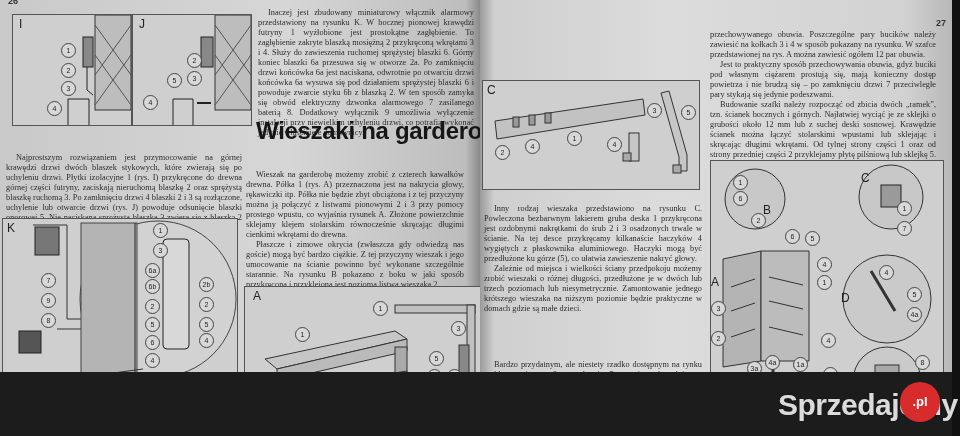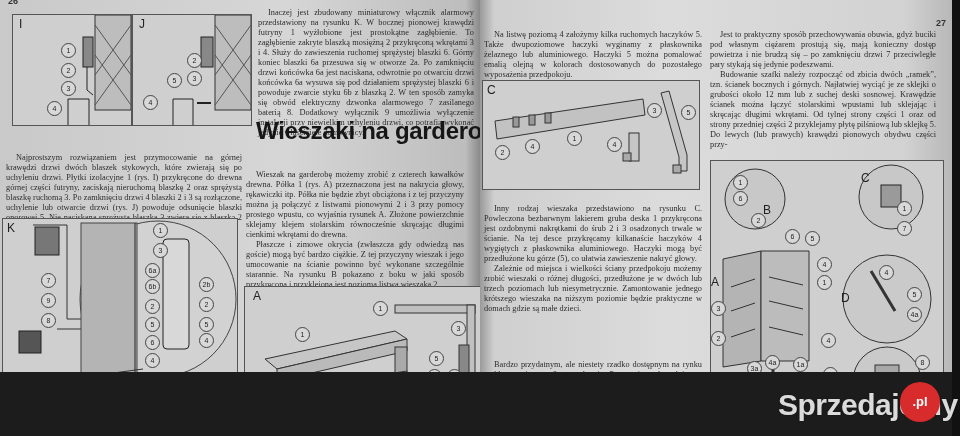--- a/index.html
+++ b/index.html
@@ -126,23 +126,20 @@
     <div class="callout" style="left:202px;top:82px;">4</div>
     <div class="callout" style="left:184px;top:64px;">5</div>
     <div class="callout" style="left:96px;top:118px;">5</div>
     <div class="callout" style="left:124px;top:116px;">4</div>
   </div>
 </div>
 
 <div class="page page-right">
   <div class="pageno" style="left:456px;top:18px;">27</div>
 
-  <div class="txt" style="left:4px;top:30px;width:218px;">
-    <p>Na listwę poziomą 4 założymy kilka ruchomych haczyków 5. Także dwupoziomowe haczyki wyginamy z płaskownika żelaznego lub aluminiowego. Haczyki 5 można pomalować emalią olejną w kolorach dostosowanych do pozostałego wyposażenia przedpokoju.</p>
-  </div>
 
   <div class="fig" style="left:2px;top:80px;width:216px;height:108px;">
     <div class="figlabel" style="left:4px;top:2px;">C</div>
     <svg width="216" height="108">
       <polygon points="12,40 160,18 162,34 14,58" fill="#c2c2c2" stroke="#333"></polygon>
       <rect x="30" y="36" width="6" height="10" fill="#999" stroke="#333"></rect>
       <rect x="46" y="34" width="6" height="10" fill="#999" stroke="#333"></rect>
       <rect x="62" y="32" width="6" height="10" fill="#999" stroke="#333"></rect>
       <rect x="146" y="52" width="10" height="28" fill="#c6c6c6" stroke="#333"></rect>
       <rect x="140" y="72" width="8" height="8" fill="#aaa" stroke="#333"></rect>
@@ -161,20 +158,21 @@
     <p>Inny rodzaj wieszaka przedstawiono na rysunku C. Powleczona bezbarwnym lakierem gruba deska 1 przykręcona jest ozdobnymi nakrętkami do śrub 2 i 3 osadzonych trwale w ścianie. Na tej desce przykręcamy kilkanaście haczyków 4 wygiętych z płaskownika aluminiowego. Haczyki mogą być przedłużone ku górze (5), co ułatwia zawieszenie nakryć głowy.</p>
     <p>Zależnie od miejsca i wielkości ściany przedpokoju możemy zrobić wieszaki o różnej długości, przedłużone je w dwóch lub trzech poziomach lub niesymetrycznie. Zamontowanie jednego krótszego wieszaka na niższym poziomie będzie praktyczne w domach gdzie są małe dzieci.</p>
   </div>
 
 
   <div class="txt" style="left:4px;top:360px;width:218px;">
     <p>Bardzo przydatnym, ale niestety rzadko dostępnym na rynku meblowym jest szafka na obuwie. Proponuję wykonać ją we własnym zakresie. Szafkę taką zrobimy z dwóch części połączonych zawiasowo. Część główna 1 (rys. A.) przeznaczona jest do zawieszenia na ścianie, przy czym należy to uczynić na takiej wysokości, aby prześwit pod dolną krawędzią 1a umożliwiał wygodne sprzątanie podłogi. Wymiary szafki i jej części ustalamy według własnych potrzeb biorąc pod uwagę wymiary i ilość</p>
   </div>
 
   <div class="txt" style="left:230px;top:30px;width:226px;">
+    <p style="text-indent:0">przechowywanego obuwia. Poszczególne pary bucików należy zawiesić na kołkach 3 i 4 w sposób pokazany na rysunku. W szafce przedstawionej na rys. A można zawiesić ogółem 12 par obuwia.</p>
     <p>Jest to praktyczny sposób przechowywania obuwia, gdyż buciki pod własnym ciężarem prostują się, mają konieczny dostęp powietrza i nie brudzą się – po zamknięciu drzwi 7 przeciwległe pary stykają się jedynie podeszwami.</p>
     <p>Budowanie szafki należy rozpocząć od zbicia dwóch „ramek”, tzn. ścianek bocznych i górnych. Najłatwiej wyciąć je ze sklejki o grubości około 12 mm lub z suchej deski sosnowej. Krawędzie ścianek można łączyć stolarskimi wpustami lub sklejając i skręcając długimi wkrętami. Od tylnej strony części 1 oraz od strony przedniej części 2 przyklejamy płytę pilśniową lub sklejkę 5. Do lewych (lub prawych) krawędzi pionowych obydwu części przy-</p>
   </div>
 
   <div class="fig" style="left:230px;top:160px;width:232px;height:270px;">
     <div class="figlabel" style="left:0px;top:114px;">A</div>
     <svg width="232" height="270">
       <circle cx="44" cy="38" r="30" fill="#c8c8c8" stroke="#333"></circle>
       <circle cx="180" cy="36" r="32" fill="#c8c8c8" stroke="#333"></circle>
       <rect x="170" y="24" width="20" height="22" fill="#9a9a9a" stroke="#222"></rect>

